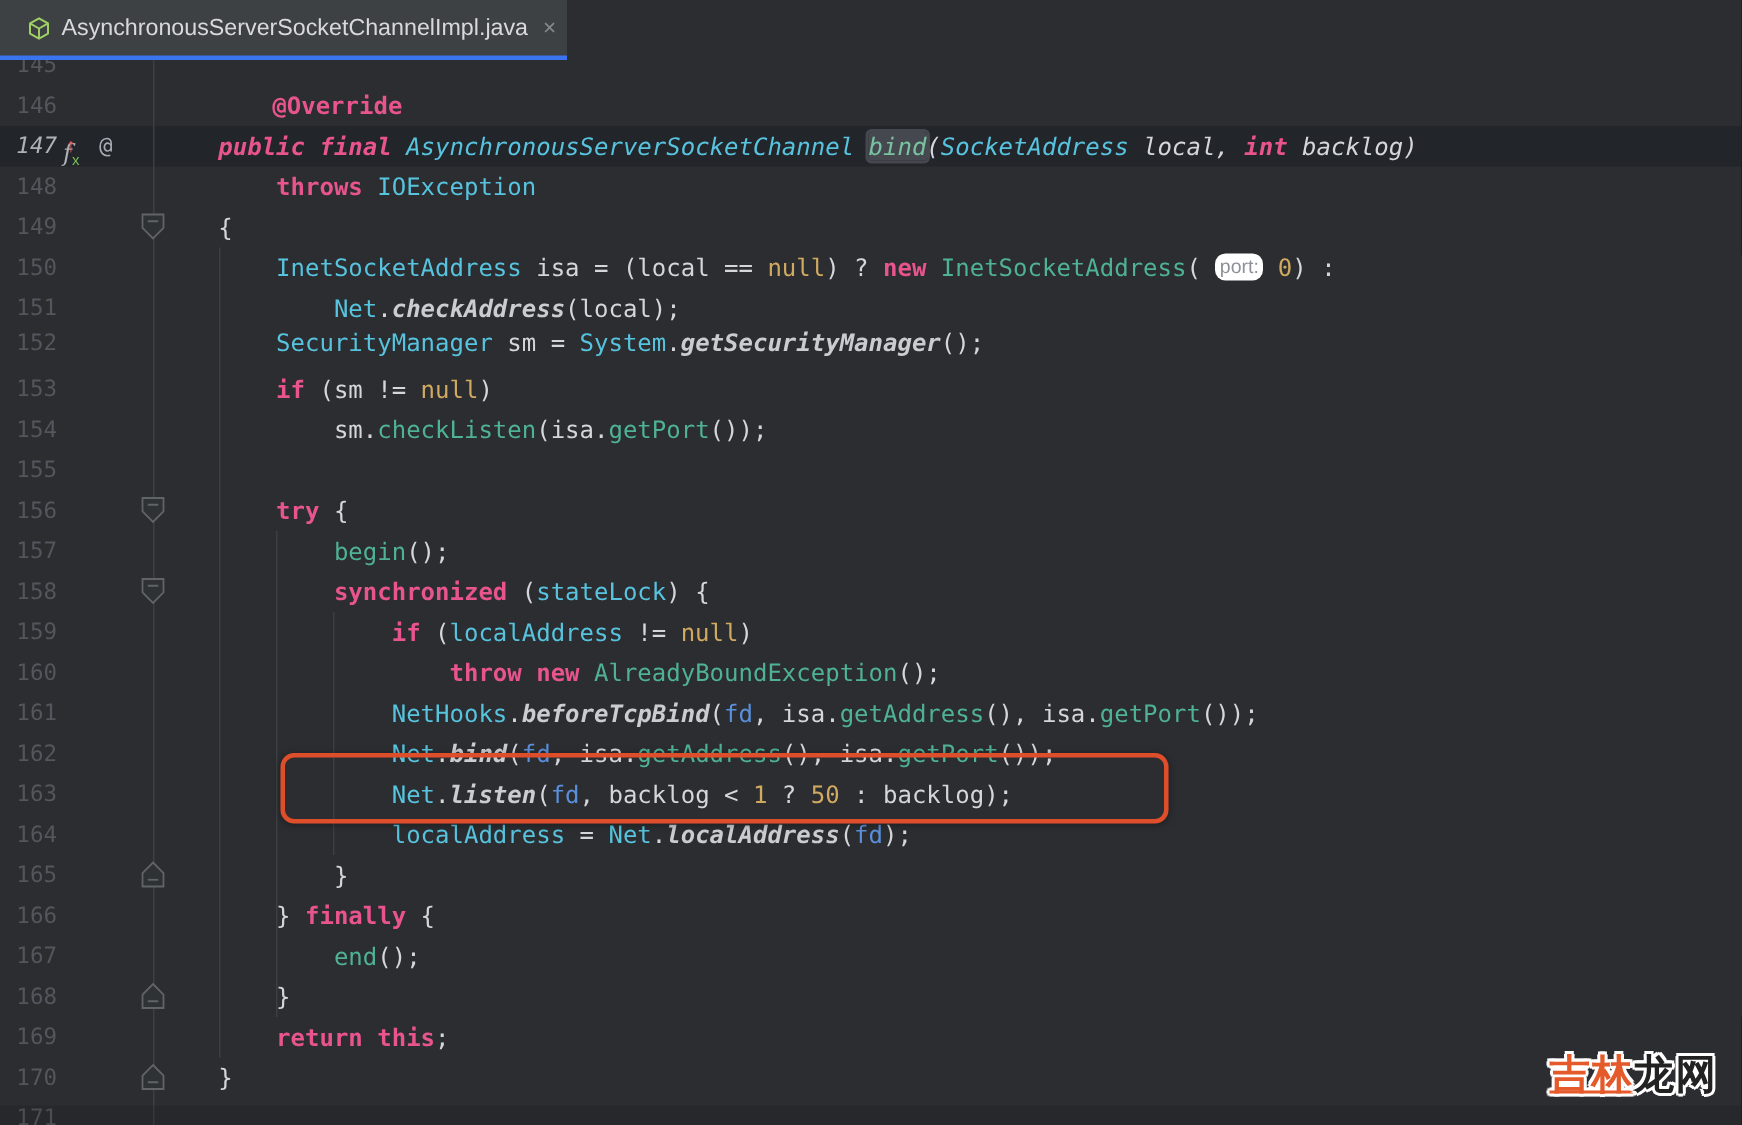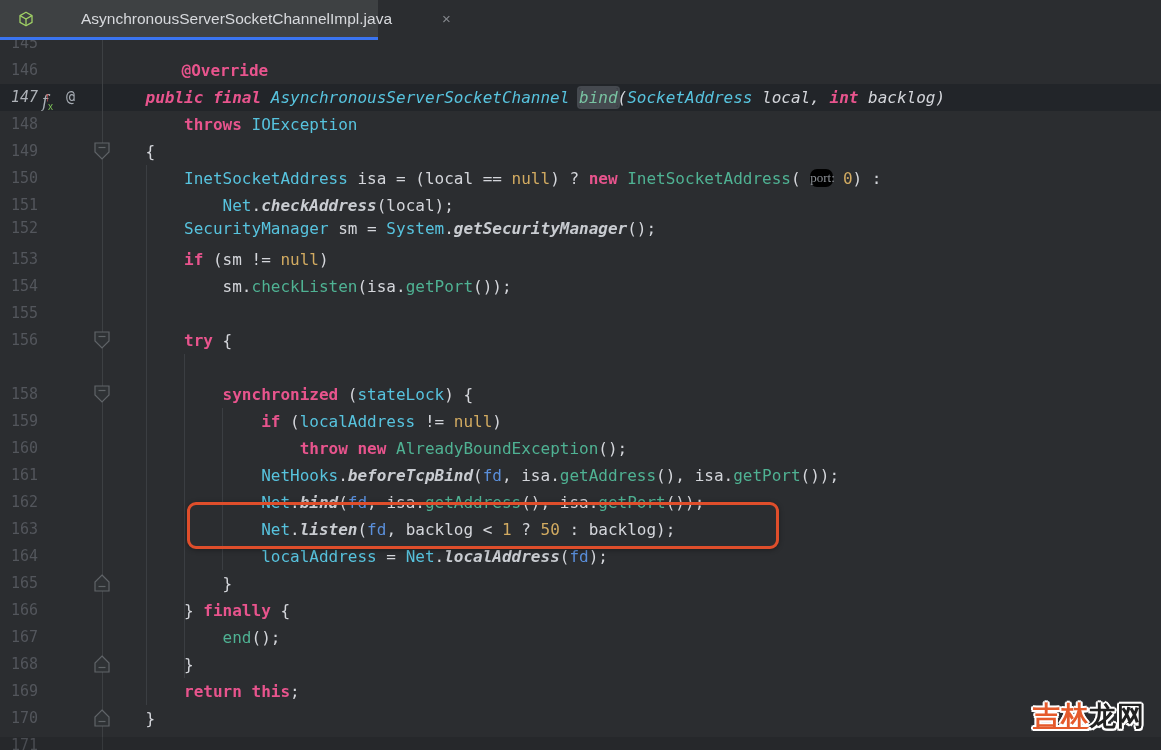--- a/index.html
+++ b/index.html
@@ -1,21 +1,21 @@
 <!DOCTYPE html>
 <html><head>
 <meta charset="utf-8">
 <style>
   html,body{margin:0;padding:0;background:#17181b;}
   .screen{position:relative;width:1161px;height:750px;overflow:hidden;
     background:#2b2d30;font-family:"Liberation Sans",sans-serif;}
   
   .tabbar{position:absolute;left:0;top:0;width:100%;height:40px;background:#2b2d30;}
   .tab{position:absolute;left:0;top:0;width:378px;height:37px;background:#3e4143;
-    border-bottom:3px solid var(--accent);display:flex;align-items:center;cursor:default;gap:40px;}
+    border-bottom:3px solid var(--accent);display:flex;align-items:center;cursor:default;}
   .tab-icon{margin-left:18px;width:16px;height:16px;flex:0 0 auto;}
   .tab-label{margin-left:7px;color:#d7d9dd;font-size:15.5px;white-space:nowrap;}
   .tab-close{margin-left:10px;color:#85888d;font-size:15px;line-height:15px;cursor:pointer;}
   
   .editor{position:absolute;left:0;top:40px;right:0;bottom:0;overflow:hidden;}
   .cur-line{position:absolute;left:0;width:100%;height:27px;background:#222529;z-index:0;}
   .sep-line{position:absolute;top:0;bottom:0;width:1px;background:#3d4043;z-index:1;}
   .guide{position:absolute;width:1px;background:#3b3e42;z-index:1;}
   .row{position:absolute;left:0;width:100%;height:27px;z-index:2;}
   .lnum{position:absolute;left:6px;top:0;width:32px;text-align:right;
@@ -25,22 +25,22 @@
     font-family:"DejaVu Sans Mono",monospace;font-size:16px;line-height:27px;color:var(--txt);}
   .tk-kw{color:var(--kw);font-weight:700;}
   .tk-annot{color:var(--kw);font-weight:700;padding-left:36px;}
   .tk-cls{color:var(--cls);}
   .tk-call{color:var(--call);}
   .tk-scall{color:var(--scall);font-style:italic;font-weight:700;}
   .tk-num{color:var(--num);}
   .tk-fdv{color:var(--fdv);}
   .tk-txt{color:var(--txt);}
   .tk-decl{color:var(--decl);background:var(--declbg);box-shadow:0 0 0 2px var(--declbg);border-radius:2px;}
-  .pill{display:inline-block;width:23px;text-align:center;background:#000000;color:#8d9197;
-    font-family:Liberation Serif, serif;font-size:13px;line-height:18px;
+  .pill{display:inline-block;width:32px;text-align:center;background:#ffffff;color:#8d9197;
+    font-family:Liberation Sans, sans-serif;font-size:13px;line-height:18px;
     border-radius:7px;vertical-align:2px;}
   .fold{position:absolute;left:94px;z-index:3;cursor:pointer;}
   .gut-fx{position:absolute;z-index:3;font-family:"DejaVu Serif",serif;font-style:italic;
     font-size:16px;line-height:20px;color:#aab0b6;cursor:pointer;}
   .fx-x{font-family:"Liberation Sans",sans-serif;font-style:normal;font-size:10px;color:#7cbf57;vertical-align:-3px;}
   .fx-up{font-family:"Liberation Sans",sans-serif;font-style:normal;font-size:13px;font-weight:700;
     color:#e35b5b;margin-left:-9px;vertical-align:6px;}
   .gut-at{position:absolute;z-index:3;font-family:"DejaVu Sans Mono",monospace;font-size:15px;
     line-height:20px;color:#a7adb4;cursor:pointer;}
   .ann-box{position:absolute;border:3px solid var(--box);border-radius:9px;z-index:4;
@@ -118,20 +118,24 @@
         <div class="code"><span class="tk-txt">            sm.</span><span class="tk-call">checkListen</span><span class="tk-txt">(isa.</span><span class="tk-call">getPort</span><span class="tk-txt">());</span></div>
       </div>
       <div class="row" style="top: 259.5px;">
         <div class="lnum">155</div>
         <div class="code"></div>
       </div>
       <div class="row" style="top: 286.5px;">
         <div class="lnum">156</div>
         <div class="code"><span class="tk-txt">        </span><span class="tk-kw">try</span><span class="tk-txt"> {</span></div>
       </div>
+      <div class="row" style="top: 313.5px;">
+        <div class="lnum">157</div>
+        <div class="code"><span class="tk-txt">            </span><span class="tk-call">begin</span><span class="tk-txt">();</span></div>
+      </div>
       <div class="row" style="top: 340.5px;">
         <div class="lnum">158</div>
         <div class="code"><span class="tk-txt">            </span><span class="tk-kw">synchronized</span><span class="tk-txt"> (</span><span class="tk-cls">stateLock</span><span class="tk-txt">) {</span></div>
       </div>
       <div class="row" style="top: 367.5px;">
         <div class="lnum">159</div>
         <div class="code"><span class="tk-txt">                </span><span class="tk-kw">if</span><span class="tk-txt"> (</span><span class="tk-cls">localAddress</span><span class="tk-txt"> != </span><span class="tk-num">null</span><span class="tk-txt">)</span></div>
       </div>
       <div class="row" style="top: 394.5px;">
         <div class="lnum">160</div>

